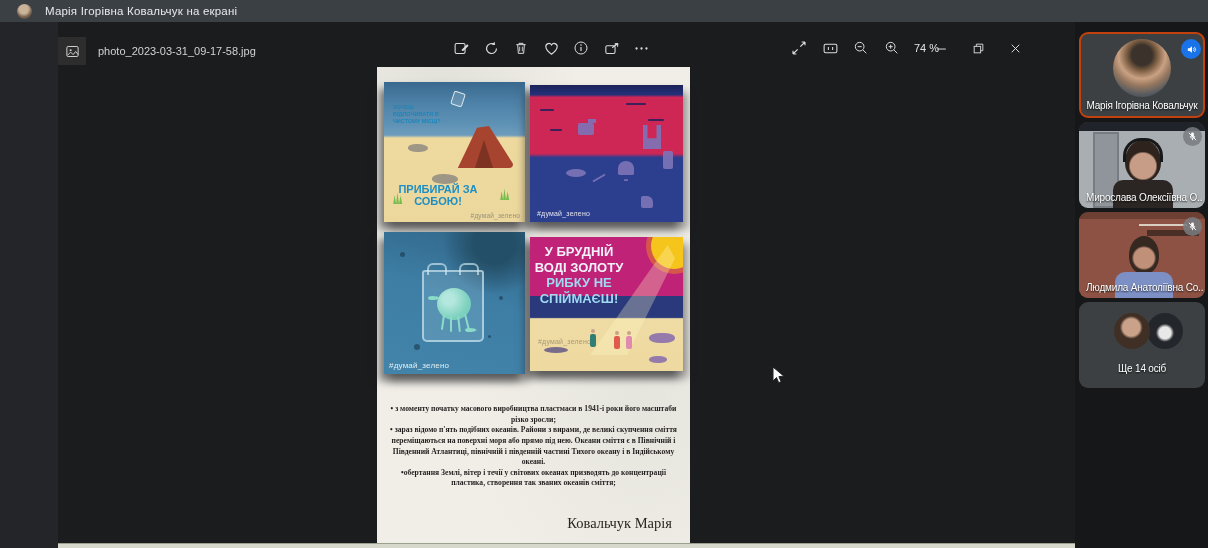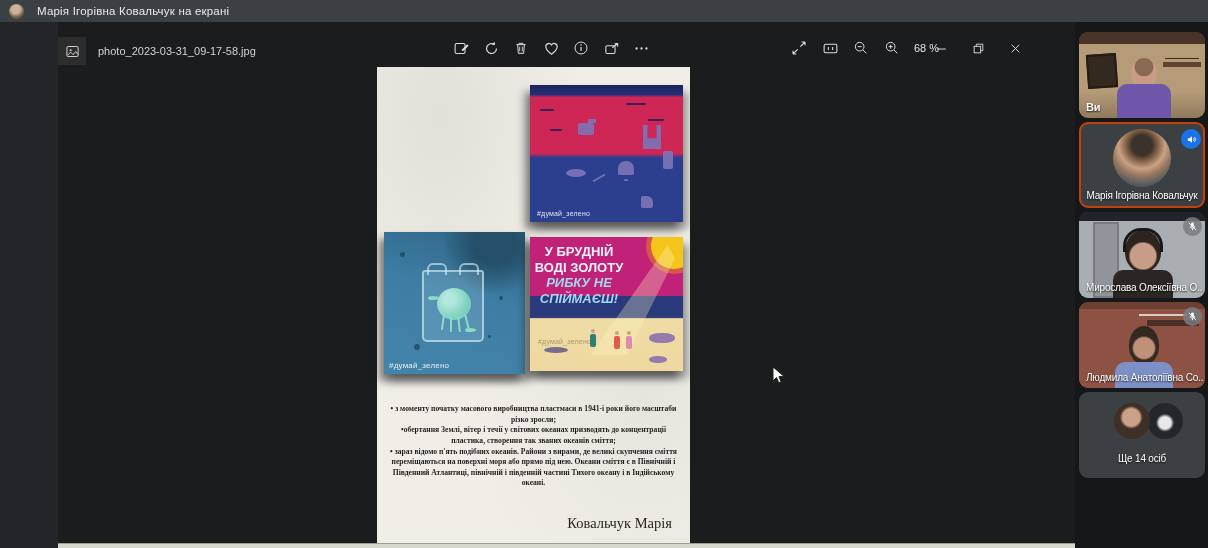--- a/index.html
+++ b/index.html
@@ -1,21 +1,21 @@
 <!DOCTYPE html>
 <html><head>
 <meta charset="utf-8">
 <style>
   * { margin:0; padding:0; box-sizing:border-box; }
   html,body { width:1208px; height:548px; overflow:hidden; background:#141414;
     font-family:"Liberation Sans", sans-serif; }
 
   
   .banner { position:absolute; left:0; top:0; width:1208px; height:22px;
-    background:#3b4045; display:flex; align-items:center; z-index:50; }
+    background:#3b4045; display:flex; align-items:center; z-index:50;padding-left:8px; }
   .banner-avatar { width:15px; height:15px; border-radius:50%; margin-left:9px;
     background:radial-gradient(circle at 45% 35%, #c9b49a 0 35%, #7a6450 60%, #3c332b 100%); }
   .banner-title { color:#e8eaed; font-size:11.5px; margin-left:13px; letter-spacing:.2px; }
 
   
   .stage { position:absolute; left:0; top:22px; width:1208px; height:526px; background:#232529; }
   .share { position:absolute; left:58px; top:0; width:1017px; height:526px; background:#1b1c1d; }
   .rail-bg { position:absolute; left:1075px; top:0; width:133px; height:526px; background:#161718; }
   .taskbar-sliver { position:absolute; left:0; top:521px; width:1017px; height:5px; background:#d6d8cb; border-top:1px solid #9aa08f; }
 
@@ -80,21 +80,21 @@
   .fish:after { content:""; position:absolute; right:-3px; top:0; border-left:4px solid #8adcc8;
     border-top:2px solid transparent; border-bottom:2px solid transparent; }
   .bubble { position:absolute; border-radius:50%; background:rgba(20,50,70,.55); }
 
   
   .p4 { left:153px; top:170px; width:153px; height:134px;
     background:linear-gradient(180deg,#c02278 0%,#c02278 44%,#29397c 44%,#29397c 60%,#efdca4 61%,#eed9a0 100%); }
   .p4-title { position:absolute; left:3px; top:7px; width:92px; text-align:center;
     font-size:13px; font-weight:bold; line-height:1.2; }
   .p4-title .t-top { color:#f3f0fa; display:block; }
-  .p4-title .t-bot { color:#9fd9f2; display:block;font-style:italic; }
+  .p4-title .t-bot { color:#9fd9f2; display:block; }
   .p4 .hash { left:8px; bottom:26px; color:rgba(110,100,80,.55); font-size:7px; }
   .sun { position:absolute; right:-14px; top:-14px; width:46px; height:46px; border-radius:50%;
     background:#f6c51c; box-shadow:0 0 0 5px rgba(240,150,20,.45); }
   .beam { position:absolute; right:8px; top:8px; width:92px; height:110px;
     background:rgba(255,248,200,.30); clip-path:polygon(92% 0%, 100% 12%, 48% 100%, 8% 100%); }
   .person { position:absolute; width:6px; height:13px; border-radius:2px; }
   .person:before { content:""; position:absolute; top:-5px; left:1px; width:4px; height:4px;
     border-radius:50%; background:#caa189; }
   .p4-trash { position:absolute; background:#8a70ad; border-radius:45%; opacity:.9; }
 
@@ -221,21 +221,21 @@
             <circle cx="10" cy="10" r="6.5" fill="none" stroke="#dcdcdc" stroke-width="1.5"></circle>
             <path d="M7 10h6M15 15l5 5" stroke="#dcdcdc" stroke-width="1.5"></path>
           </svg>
         </div>
       <div class="tbtn">
           <svg width="16" height="16" viewBox="0 0 24 24">
             <circle cx="10" cy="10" r="6.5" fill="none" stroke="#dcdcdc" stroke-width="1.5"></circle>
             <path d="M7 10h6M10 7v6M15 15l5 5" stroke="#dcdcdc" stroke-width="1.5"></path>
           </svg>
         </div>
-      <div class="zoom-label">68 %</div>
+      <div class="zoom-label">74 %</div>
     </div>
 
     <div class="tools win">
       <div class="tbtn">
           <svg width="13" height="13" viewBox="0 0 24 24">
             <path d="M4 13h16" stroke="#dcdcdc" stroke-width="1.8"></path>
           </svg>
         </div>
       <div class="tbtn">
           <svg width="13" height="13" viewBox="0 0 24 24">
@@ -245,20 +245,32 @@
         </div>
       <div class="tbtn">
           <svg width="13" height="13" viewBox="0 0 24 24">
             <path d="M5 5l14 14M19 5L5 19" stroke="#dcdcdc" stroke-width="1.8"></path>
           </svg>
         </div>
     </div>
 
     <div class="photo">
 
+      <div class="poster p1">
+        <div class="sky-bag"></div>
+        <div class="p1-head">ХОЧЕШ ВІДПОЧИВАТИ В ЧИСТОМУ МІСЦІ?</div>
+        <div class="tent"></div>
+        <div class="tent-door"></div>
+        <div class="trash-blob" style="left:24px;top:62px;width:20px;height:8px;"></div>
+        <div class="trash-blob" style="left:48px;top:92px;width:26px;height:10px;"></div>
+        <div class="weed" style="left:8px;bottom:18px;"></div>
+        <div class="weed" style="right:14px;bottom:22px;"></div>
+        <div class="p1-title">ПРИБИРАЙ ЗА СОБОЮ!</div>
+        <div class="hash">#думай_зелено</div>
+      </div>
 
       <div class="poster p2">
         <div class="dash" style="left:10px;top:24px;width:14px;"></div>
         <div class="dash" style="left:96px;top:18px;width:20px;"></div>
         <div class="dash" style="left:118px;top:34px;width:16px;"></div>
         <div class="dash" style="left:20px;top:44px;width:12px;"></div>
         <div class="sil" style="left:48px;top:38px;width:16px;height:12px;border-radius:2px;box-shadow:6px -8px 0 -4px #7d74b8;"></div>
         <div class="sil" style="right:22px;top:40px;width:18px;height:24px;clip-path:polygon(0 0,25% 0,25% 55%,75% 55%,75% 0,100% 0,100% 100%,0 100%);"></div>
         <div class="sil" style="left:36px;top:84px;width:20px;height:8px;border-radius:50%;"></div>
         <div class="sil" style="left:88px;top:76px;width:16px;height:14px;border-radius:50% 50% 10% 10%;box-shadow:0 12px 0 -6px #7d74b8;"></div>
@@ -296,46 +308,37 @@
         <div class="person" style="left:84px;bottom:22px;background:#e05a4e;"></div>
         <div class="person" style="left:96px;bottom:22px;background:#e08ab0;"></div>
         <div class="p4-trash" style="right:8px;bottom:28px;width:26px;height:10px;"></div>
         <div class="p4-trash" style="right:16px;bottom:8px;width:18px;height:7px;"></div>
         <div class="p4-trash" style="left:14px;bottom:18px;width:24px;height:6px;background:#6b5f87;border-radius:50%;"></div>
         <div class="hash">#думай_зелено</div>
       </div>
 
       <div class="bullets">
         <div>• з моменту початку масового виробництва пластмаси в 1941-і роки його масштаби різко зросли;</div>
+        <div>• зараз відомо п'ять подібних океанів. Райони з вирами, де великі скупчення сміття переміщаються на поверхні моря або прямо під нею. Океани сміття є в Північній і Південний Атлантиці, північній і південній частині Тихого океану і в Індійському океані.</div>
         <div>•обертання Землі, вітер і течії у світових океанах призводять до концентрації пластика, створення так званих океанів сміття;</div>
-        <div>• зараз відомо п'ять подібних океанів. Райони з вирами, де великі скупчення сміття переміщаються на поверхні моря або прямо під нею. Океани сміття є в Північній і Південний Атлантиці, північній і південній частині Тихого океану і в Індійському океані.</div>
       </div>
       <div class="signature">Ковальчук Марія</div>
     </div>
 
     <div class="cursor">
       <svg width="13" height="19" viewBox="0 0 13 19">
           <path d="M1 1l0 14 3.5-3.5 2.2 5.2 2.4-1-2.2-5.1 5-0.4z" fill="#fff" stroke="#222" stroke-width="1"></path>
         </svg>
     </div>
 
     <div class="taskbar-sliver"></div>
   </div>
 
   <div class="rail">
 
-    <div class="tile">
-      <div class="scene t1-scene">
-        <div class="t1-frame"></div>
-        <div class="t1-shelf"></div>
-        <div class="head" style="left:52px;top:26px;width:26px;height:30px;background:radial-gradient(circle at 50% 30%,#8a6a52 0 36%,#c89c85 40% 100%);"></div>
-        <div class="torso" style="left:38px;top:52px;width:54px;height:34px;background:#6e57a8;"></div>
-      </div>
-      <div class="tile-label you">Ви</div>
-    </div>
 
     <div class="tile active">
       <div class="avatar-circle" style="width:58px;height:58px;background:radial-gradient(circle at 50% 28%,#3a322b 0 20%,#7a5c41 30%,#caa183 46%,#97785f 60%,#555a60 78%,#43474c 100%);"></div>
       <div class="speak-badge">
         <svg width="11" height="11" viewBox="0 0 24 24">
             <path d="M4 9v6h4l5 4V5L8 9z" fill="#fff"></path>
             <path d="M16 9a4 4 0 0 1 0 6M18.5 6.5a8 8 0 0 1 0 11" stroke="#fff" stroke-width="1.8" fill="none"></path>
           </svg>
       </div>
       <div class="tile-label center">Марія Ігорівна Ковальчук</div>

